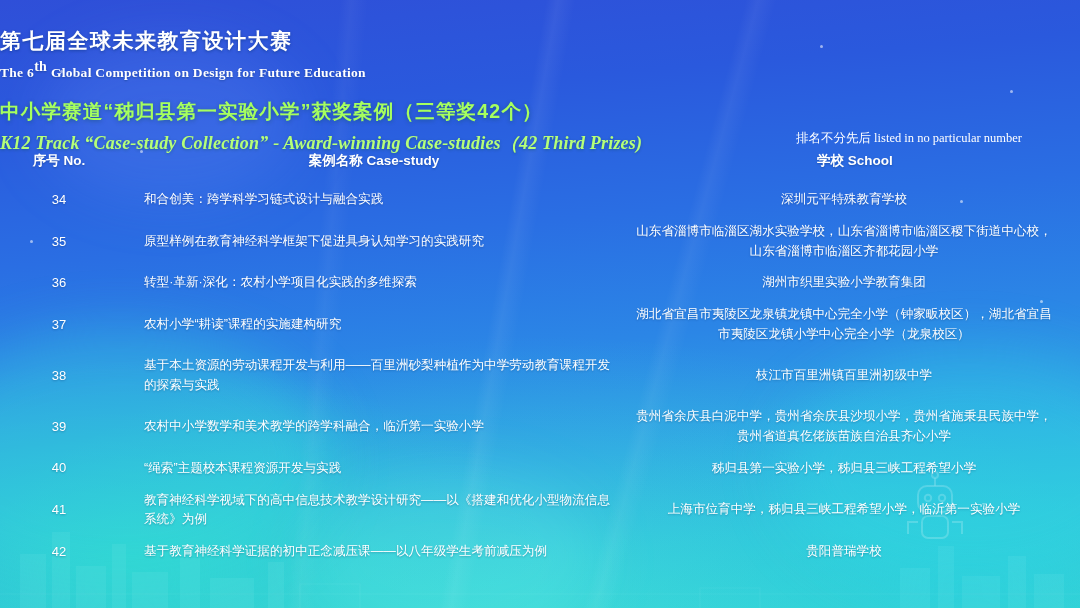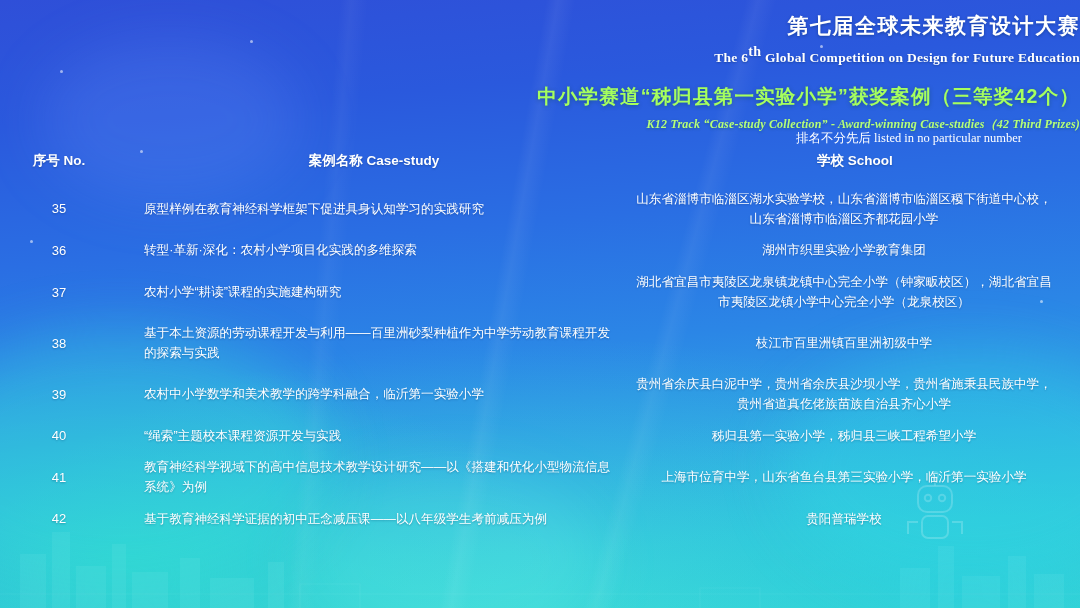--- a/index.html
+++ b/index.html
@@ -45,21 +45,21 @@
     position: absolute; left: 0; right: 0; bottom: 0; height: 150px;
     opacity: 0.28; pointer-events: none;
   }
   .robot {
     position: absolute; right: 110px; bottom: 58px; opacity: 0.35; pointer-events: none;
   }
   .dots { position: absolute; inset: 0; pointer-events: none; }
   .dot { position: absolute; width: 3px; height: 3px; border-radius: 50%; background: rgba(255,255,255,0.55); }
 
   
-  .header { position: relative; text-align: right; padding-top: 13px; }
+  .header { position: relative; text-align: left; padding-top: 28px; }
   .title-cn {
     font-size: 21px; font-weight: bold; color: #ffffff;
     letter-spacing: 1.5px; line-height: 1.25;
     text-shadow: 0 1px 3px rgba(0,40,90,0.45);
   }
   .title-en {
     font-family: "Liberation Serif", serif;
     font-size: 13.5px; font-weight: bold; color: #ffffff;
     letter-spacing: 0.3px; margin-top: 5px;
     text-shadow: 0 1px 2px rgba(0,40,90,0.4);
@@ -69,21 +69,21 @@
   .sub-cn {
     margin-top: 17px;
     font-size: 19.5px; font-weight: bold;
     color: #a6ff5e;
     letter-spacing: 1.2px;
     text-shadow: 0 1px 4px rgba(0,60,20,0.35);
   }
   .sub-en {
     font-family: "Liberation Serif", serif;
     font-style: italic; font-weight: bold;
-    font-size: 12px; color: #b6ff78;
+    font-size: 18px; color: #b6ff78;
     margin-top: 6px; letter-spacing: 0.2px;
     text-shadow: 0 1px 3px rgba(0,60,20,0.3);
   }
 
   .note {
     position: absolute; right: 58px; top: 130px;
     font-size: 12.5px; color: #ffffff;
     font-family: "Liberation Serif", serif;
   }
   .note .cn { font-family: "Liberation Sans", sans-serif; }
@@ -190,20 +190,25 @@
     <table>
       <thead>
         <tr>
           <th class="c-no">序号 No.</th>
           <th class="c-case">案例名称 Case-study</th>
           <th class="c-school">学校 School</th>
         </tr>
       </thead>
       <tbody>
         <tr>
+          <td class="no">34</td>
+          <td class="case">和合创美：跨学科学习链式设计与融合实践</td>
+          <td class="school">深圳元平特殊教育学校</td>
+        </tr>
+        <tr>
           <td class="no">35</td>
           <td class="case">原型样例在教育神经科学框架下促进具身认知学习的实践研究</td>
           <td class="school">山东省淄博市临淄区湖水实验学校，山东省淄博市临淄区稷下街道中心校，山东省淄博市临淄区齐都花园小学</td>
         </tr>
         <tr>
           <td class="no">36</td>
           <td class="case">转型·革新·深化：农村小学项目化实践的多维探索</td>
           <td class="school">湖州市织里实验小学教育集团</td>
         </tr>
         <tr>
@@ -222,21 +227,21 @@
           <td class="school">贵州省余庆县白泥中学，贵州省余庆县沙坝小学，贵州省施秉县民族中学，贵州省道真仡佬族苗族自治县齐心小学</td>
         </tr>
         <tr>
           <td class="no">40</td>
           <td class="case">“绳索”主题校本课程资源开发与实践</td>
           <td class="school">秭归县第一实验小学，秭归县三峡工程希望小学</td>
         </tr>
         <tr>
           <td class="no">41</td>
           <td class="case">教育神经科学视域下的高中信息技术教学设计研究——以《搭建和优化小型物流信息系统》为例</td>
-          <td class="school">上海市位育中学，山东省鱼台县第三实验小学，临沂第一实验小学</td>
+          <td class="school">上海市位育中学，秭归县三峡工程希望小学，临沂第一实验小学</td>
         </tr>
         <tr>
           <td class="no">42</td>
           <td class="case">基于教育神经科学证据的初中正念减压课——以八年级学生考前减压为例</td>
           <td class="school">贵阳普瑞学校</td>
         </tr>
       </tbody>
     </table>
   </div>
 

